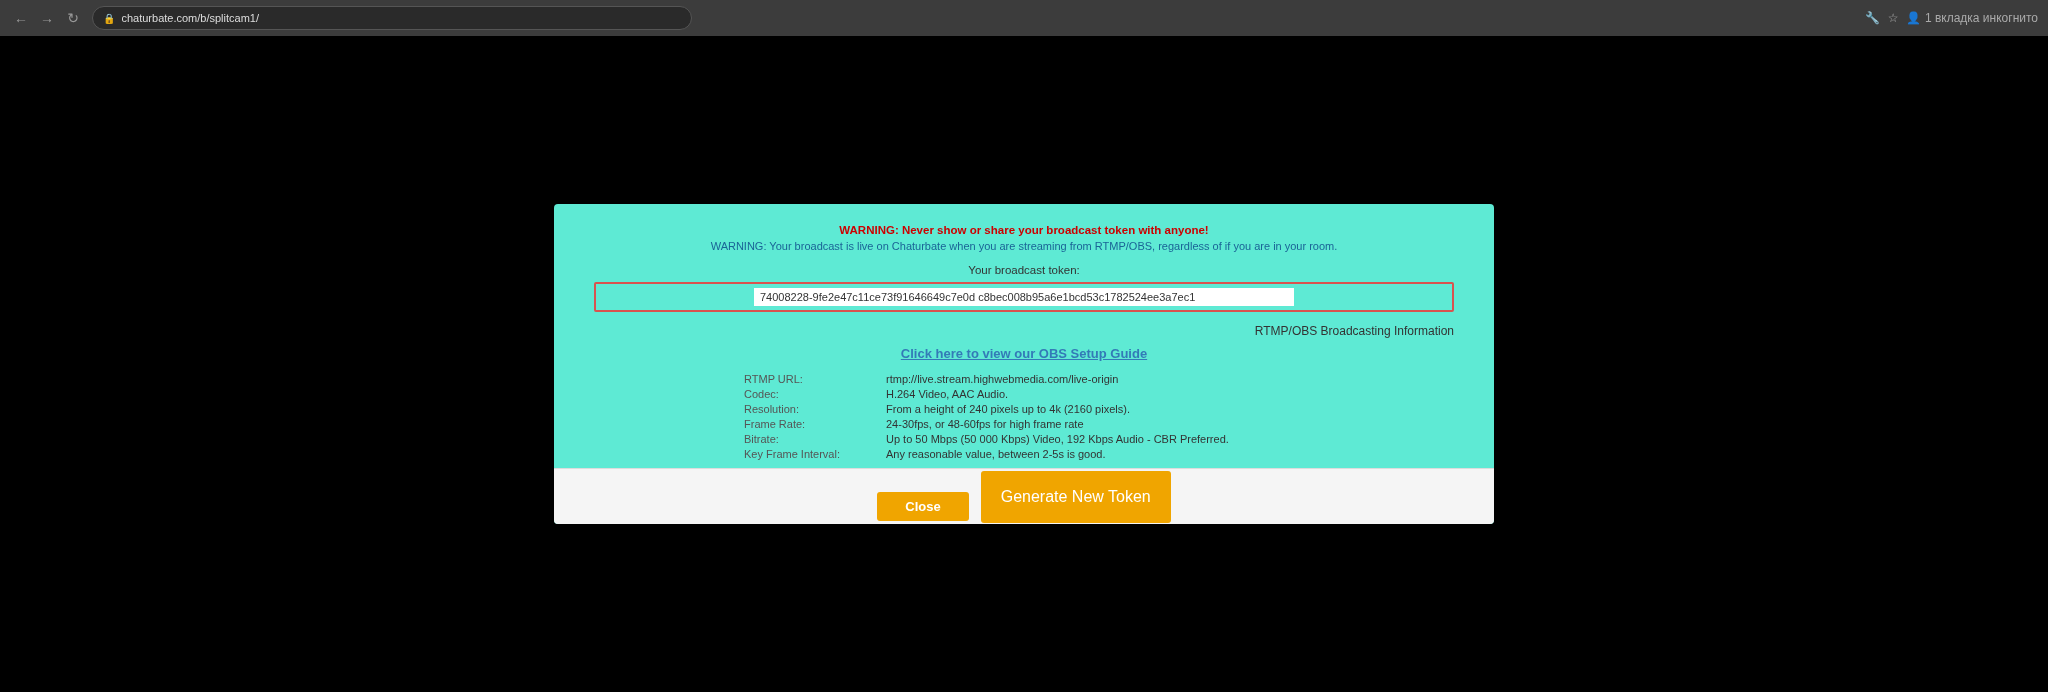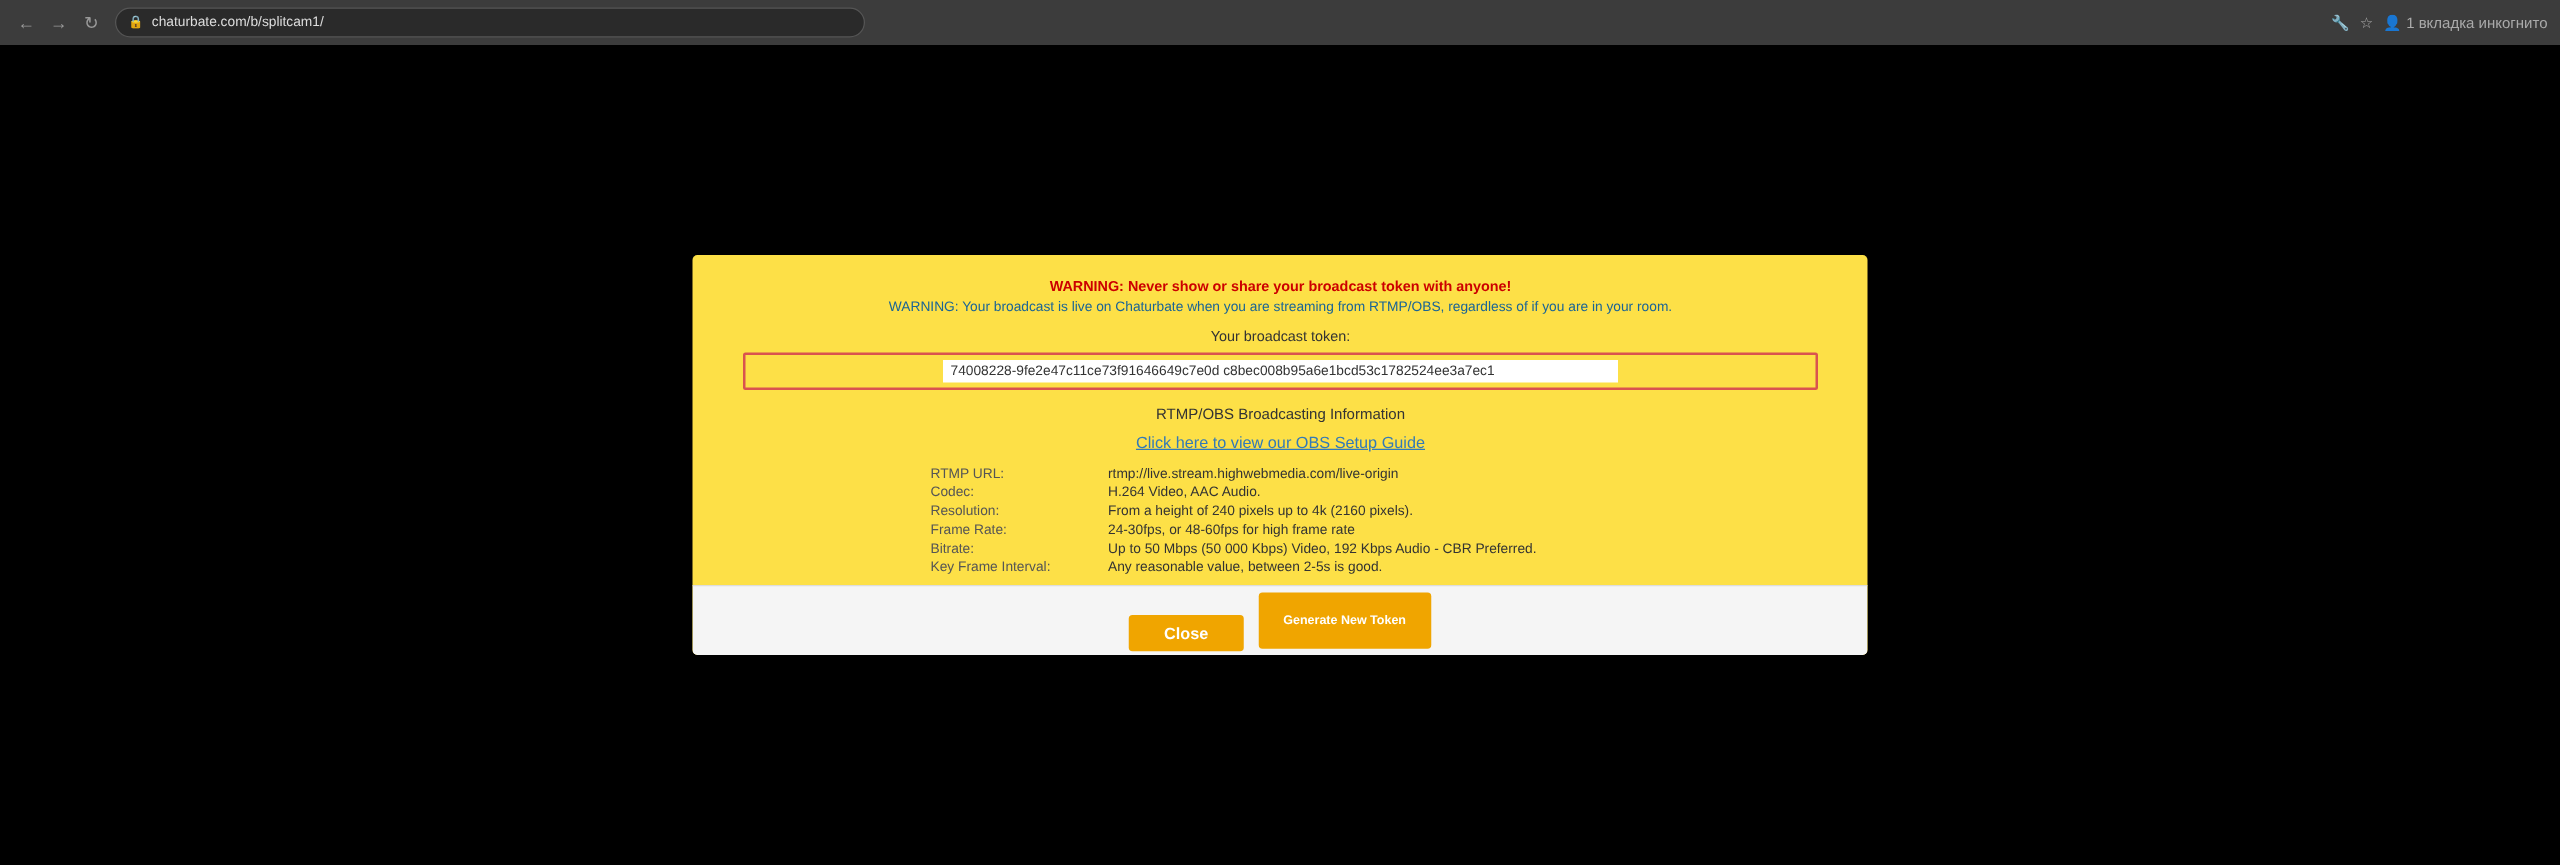--- a/index.html
+++ b/index.html
@@ -84,21 +84,21 @@
       background: #000;
       height: calc(692px - 36px);
       display: flex;
       align-items: center;
       justify-content: center;
       position: relative;
     }
 
     
     .modal-container {
-      background: #fde047;
+      background: #5eead4;
       border-radius: 4px;
       width: 940px;
       height: 320px;
       position: relative;
       overflow: hidden;
       box-shadow: 0 4px 20px rgba(0,0,0,0.5);
     }
 
     .modal-scroll-area {
       height: calc(100% - 56px);
@@ -137,32 +137,32 @@
       margin-bottom: 12px;
     }
 
     .token-label {
       font-size: 11.5px;
       color: #333;
       margin-bottom: 6px;
     }
 
     .section-title {
-      text-align: center;
+      text-align: right;
       font-size: 12px;
       color: #333;
       margin-bottom: 8px;
     }
 
     .obs-link {
       display: block;
       text-align: center;
       color: #337ab7;
       font-size: 13px;
-      font-weight: normal;
+      font-weight: bold;
       text-decoration: underline;
       margin-bottom: 12px;
       cursor: pointer;
     }
 
     .info-table {
       margin: 0 auto 12px;
       width: 560px;
     }
 
@@ -207,24 +207,24 @@
       cursor: pointer;
       font-weight: bold;
       margin-top: 19px;
     }
 
     .btn-generate {
       background: #f0a500;
       color: #fff;
       border: none;
       padding: 17px 20px;
-      font-size: 10px;
+      font-size: 16px;
       border-radius: 3px;
       cursor: pointer;
-      font-weight: bold;
+      font-weight: normal;
     }
 
     .token-outer-border {
       border: 2px solid #d9534f;
       padding: 4px;
       border-radius: 2px;
     }
 
     .token-value-field {
       border: none;

